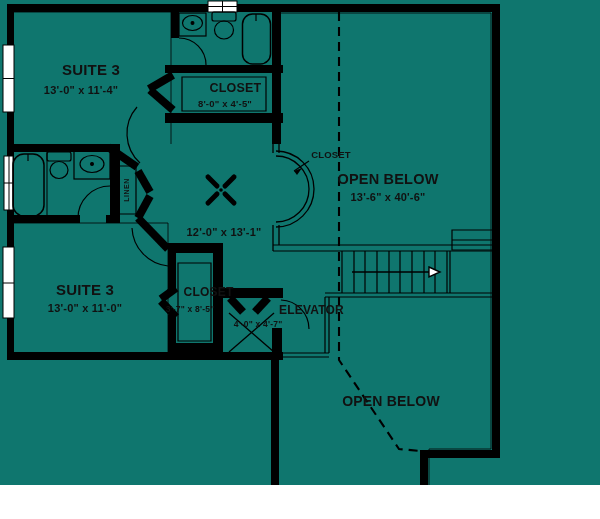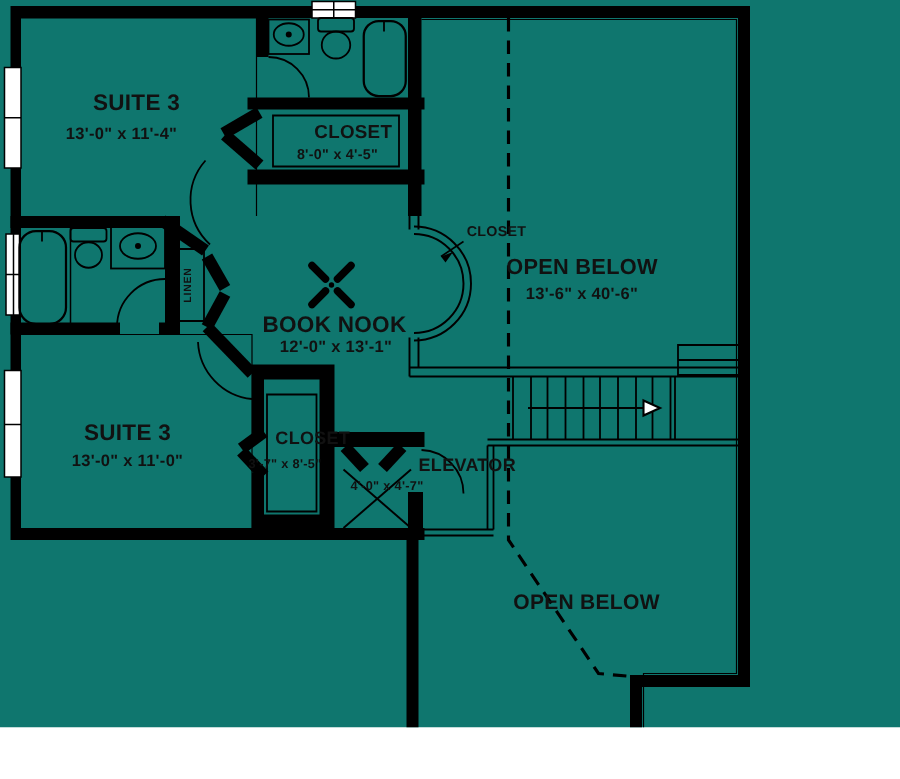--- a/index.html
+++ b/index.html
@@ -194,21 +194,20 @@
   <div class="lbl room-dims" style="left:81px;top:90px;">13'-0" x 11'-4"</div>
 
   <div class="lbl small-name" style="left:222px;top:88px;font-size:12.5px;">CLOSET</div>
   <div class="lbl small-dims" style="left:225px;top:104px;font-size:9.5px;">8'-0" x 4'-5"</div>
 
   <div class="lbl tag" style="left:331px;top:155px;">CLOSET</div>
 
   <div class="lbl room-name" style="left:388px;top:179px;font-size:14.5px;">OPEN BELOW</div>
   <div class="lbl room-dims" style="left:388px;top:197px;">13'-6" x 40'-6"</div>
 
-  <div class="lbl room-name" style="left:223px;top:217px;">BOOK NOOK</div>
   <div class="lbl room-dims" style="left:224px;top:232px;">12'-0" x 13'-1"</div>
 
   <div class="lbl room-name" style="left:85px;top:289px;">SUITE 3</div>
   <div class="lbl room-dims" style="left:85px;top:308px;">13'-0" x 11'-0"</div>
 
   <div class="lbl small-name" style="left:195px;top:292px;">CLOSET</div>
   <div class="lbl small-dims" style="left:190px;top:309px;">3'-7" x 8'-5"</div>
 
   <div class="lbl small-name" style="left:258px;top:310px;margin-left:40px;">ELEVATOR</div>
   <div class="lbl small-dims" style="left:258px;top:324px;">4'-0" x 4'-7"</div>

